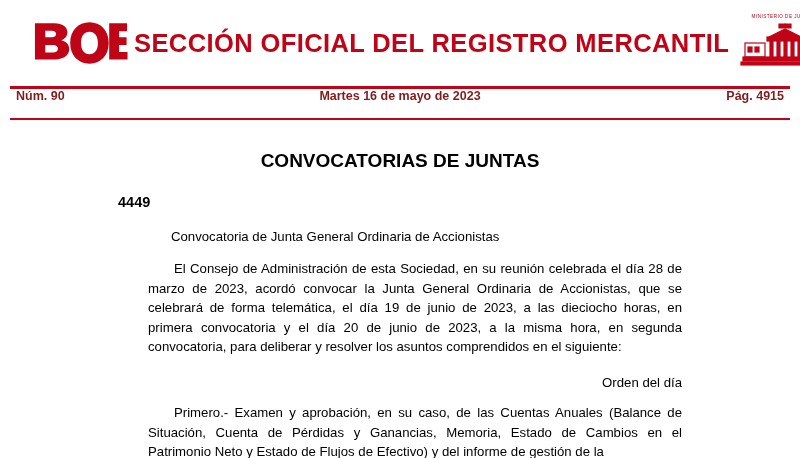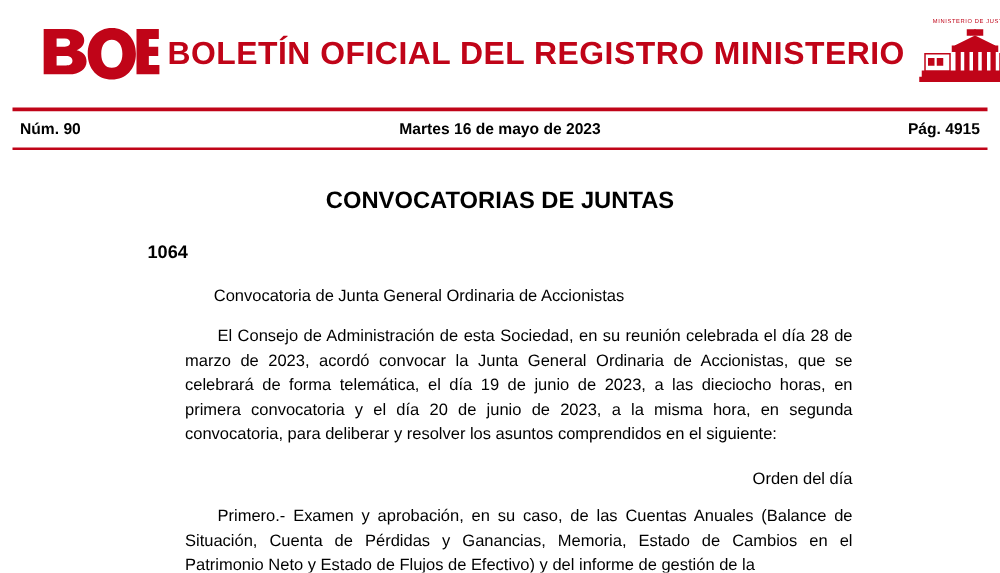--- a/index.html
+++ b/index.html
@@ -64,26 +64,26 @@
 
   
   .rule-top {
     height: 2.5px;
     background: #c00418;
     margin: 0 10px;
   }
   .infobar {
     height: 29px;
     display: flex;
-    align-items: center;
+    align-items: flex-start;
     justify-content: space-between;
     padding: 0 16px;
     box-sizing: border-box;
     font-size: 12.5px;
-    color: #000000;
+    color: #7f1d1d;
     font-weight: bold;
   }
   .infobar .center {
     flex: 1 1 auto;
     text-align: center;
     font-size: 12.5px;
     font-weight: bold;
   }
   .infobar .left { width: 150px; text-align: left; }
   .infobar .right { width: 150px; text-align: right; }
@@ -164,21 +164,21 @@
                    M24 50 v16 h16 c7 0 11-3 11-8 0-5-4-8-11-8z"></path>
 
           <path d="M118 2 c-24 0-41 18-41 44 0 26 17 44 41 44 24 0 41-18 41-44 0-26-17-44-41-44z
                    M118 22 c11 0 18 9 18 24 0 15-7 24-18 24 -11 0-18-9-18-24 0-15 7-24 18-24z"></path>
 
           <path d="M160 4 h38 v17 h-17 v13 h16 v16 h-16 v15 h18 v16 h-39 z"></path>
         </g>
       </svg>
     </div>
 
-    <div class="masthead-title">BOLETÍN OFICIAL DEL REGISTRO MINISTERIO</div>
+    <div class="masthead-title">SECCIÓN OFICIAL DEL REGISTRO MERCANTIL</div>
 
     <div class="ministry">
       <div class="ministry-label">MINISTERIO DE JUSTICIA</div>
       <svg width="92" height="52" viewBox="0 0 92 52" xmlns="http://www.w3.org/2000/svg">
         <g stroke="#c00418" fill="none" stroke-width="1.2">
 
           <path d="M40 3 h12 v4 h-12 z" fill="#c00418"></path>
           <path d="M42 7 l4 -4 l4 4"></path>
 
           <path d="M30 16 L46 8 L62 16 Z" fill="#c00418"></path>
@@ -213,21 +213,21 @@
     <div class="center">Martes 16 de mayo de 2023</div>
     <div class="right">Pág. 4915</div>
   </div>
 
   <div class="rule-bottom"></div>
 
   <div class="content">
     <div class="subsection-title">CONVOCATORIAS DE JUNTAS</div>
 
     <div class="entry-head">
-      <div class="entry-num">1064</div>
+      <div class="entry-num">4449</div>
     </div>
 
     <div class="body-block">
       <div class="lead">Convocatoria de Junta General Ordinaria de Accionistas</div>
       <div class="para">El Consejo de Administración de esta Sociedad, en su reunión celebrada el día 28 de marzo de 2023, acordó convocar la Junta General Ordinaria de Accionistas, que se celebrará de forma telemática, el día 19 de junio de 2023, a las dieciocho horas, en primera convocatoria y el día 20 de junio de 2023, a la misma hora, en segunda convocatoria, para deliberar y resolver los asuntos comprendidos en el siguiente:</div>
       <div class="centered-para">Orden del día</div>
       <div class="para">Primero.- Examen y aprobación, en su caso, de las Cuentas Anuales (Balance de Situación, Cuenta de Pérdidas y Ganancias, Memoria, Estado de Cambios en el Patrimonio Neto y Estado de Flujos de Efectivo) y del informe de gestión de la</div>
     </div>
   </div>
 

